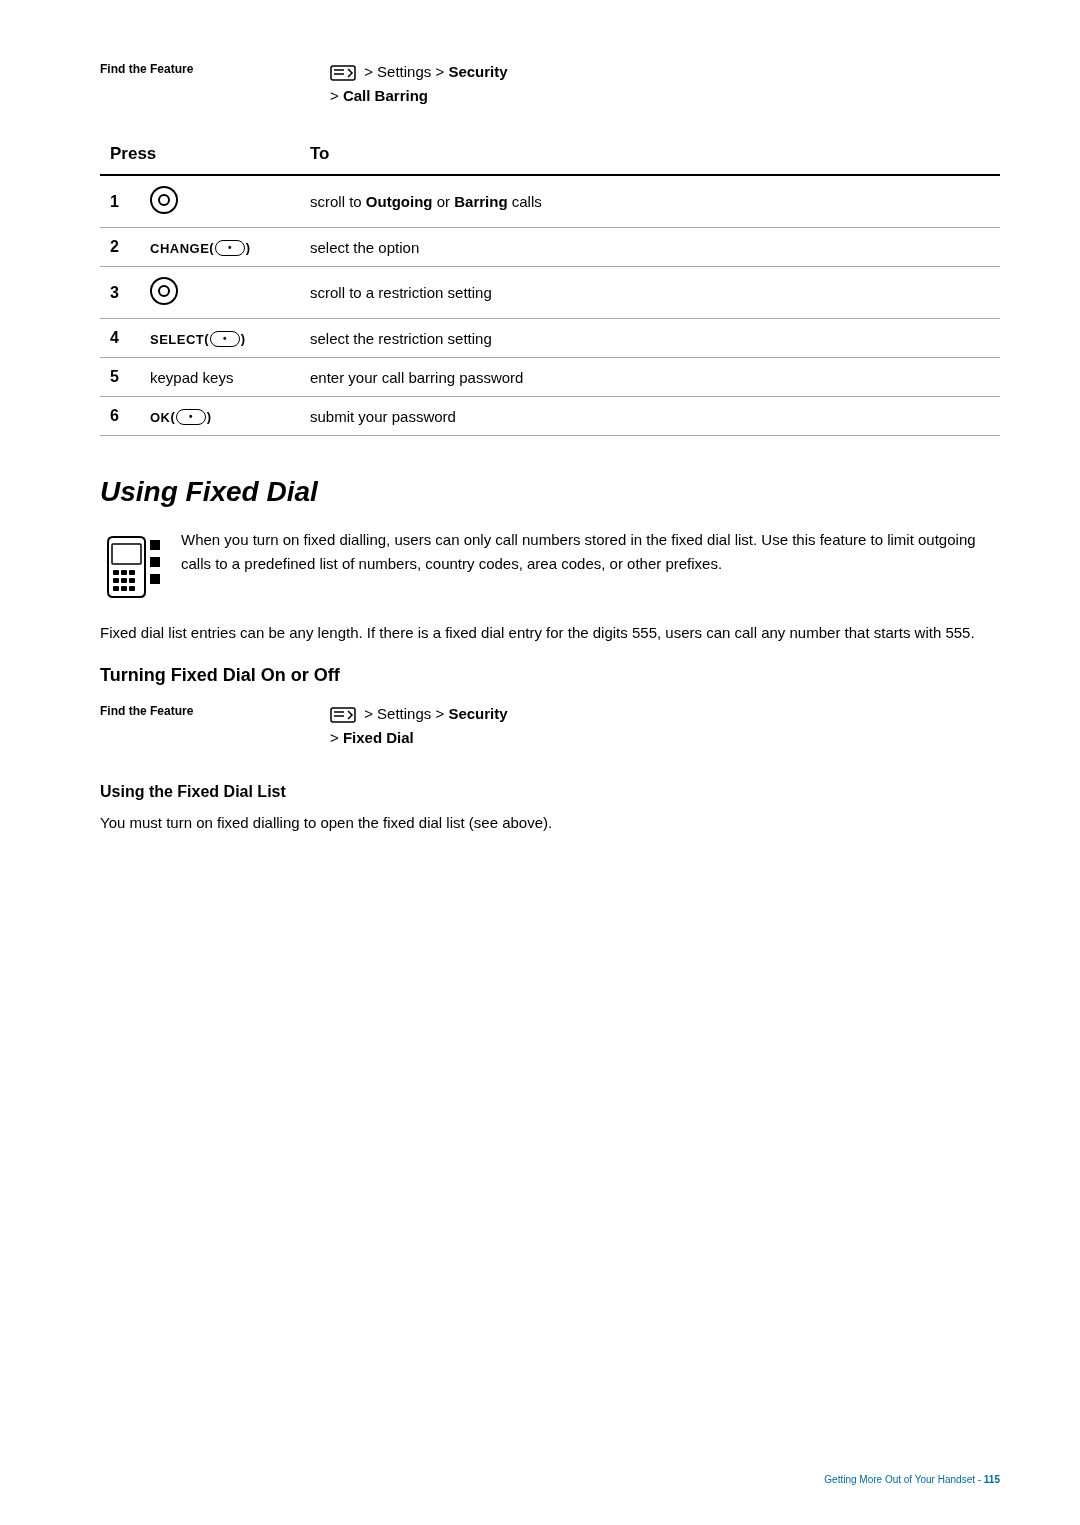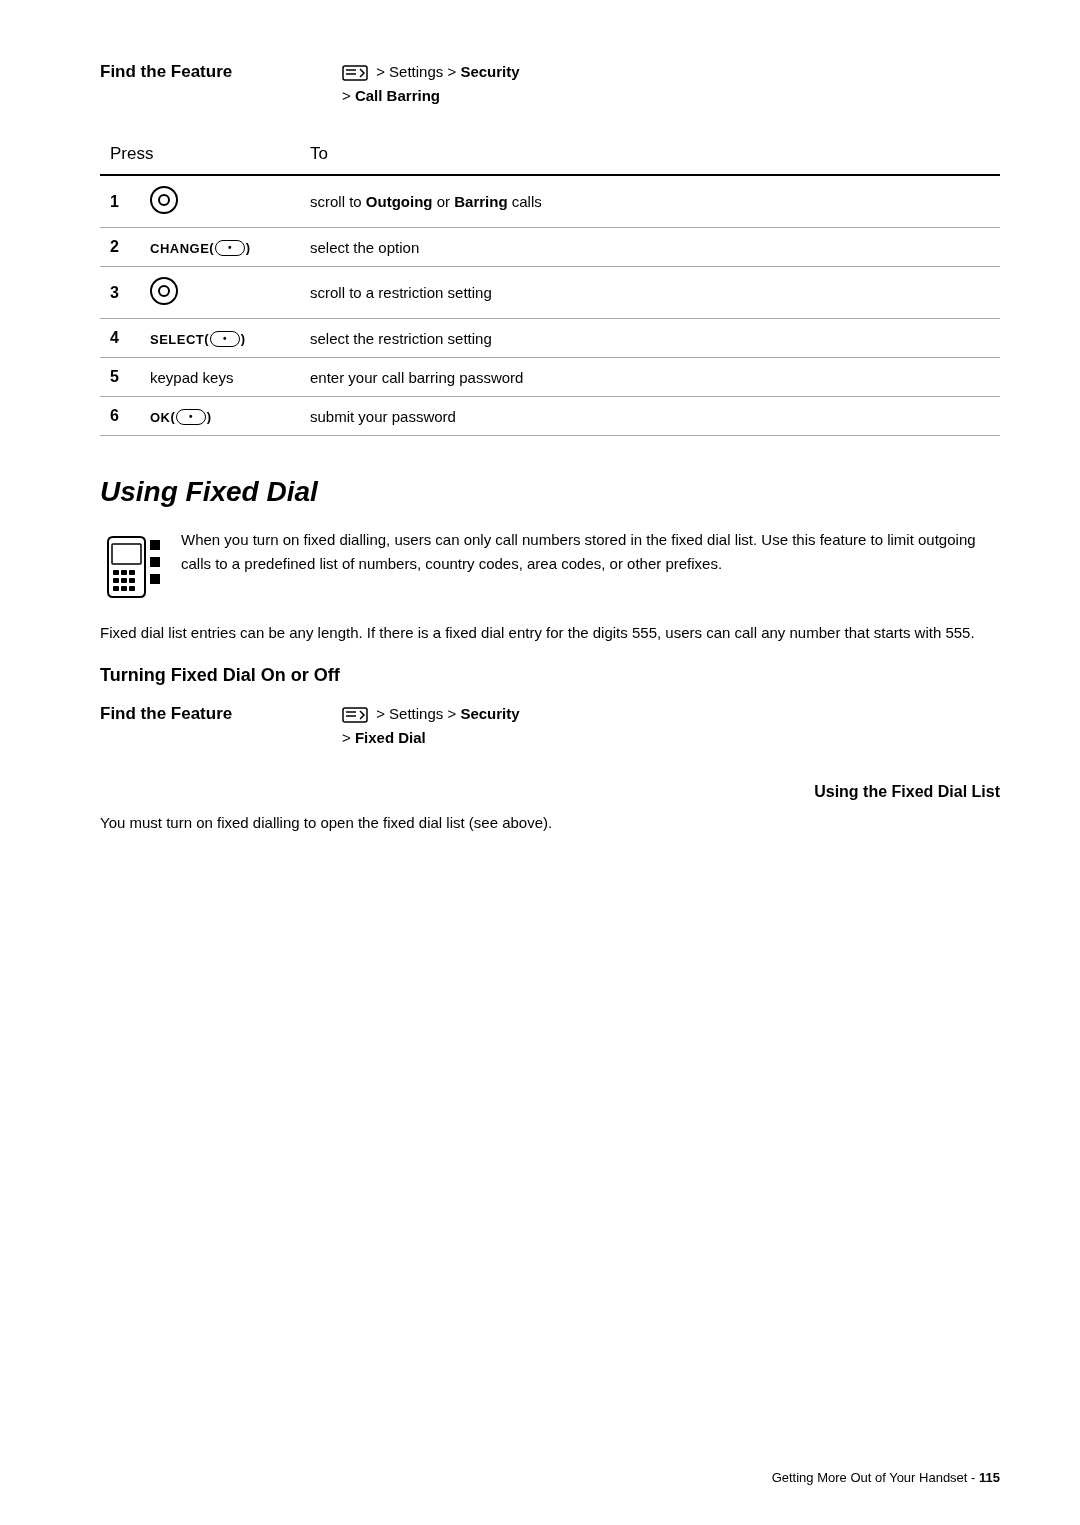--- a/index.html
+++ b/index.html
@@ -16,44 +16,43 @@
 
     
     .find-feature-row {
       display: flex;
       align-items: flex-start;
       margin-bottom: 30px;
     }
 
     .find-feature-label {
       font-weight: bold;
-      font-size: 17px;
+      font-size: 12px;
       min-width: 230px;
       padding-top: 2px;
     }
 
     .find-feature-path {
       font-size: 15px;
       line-height: 1.6;
-      margin-left: 12px;
     }
 
     .path-bold {
       font-weight: bold;
     }
 
     
     .press-table {
       width: 100%;
       border-collapse: collapse;
       margin-bottom: 40px;
     }
 
     .press-table thead tr th {
-      font-weight: normal;
+      font-weight: bold;
       font-size: 17px;
       padding: 6px 10px 10px 10px;
       text-align: left;
       border-bottom: 2px solid #000;
     }
 
     .press-table thead tr th:first-child {
       width: 180px;
     }
 
@@ -148,30 +147,29 @@
       font-size: 18px;
       margin-bottom: 16px;
       margin-top: 10px;
     }
 
     .subsection-title-sm {
       font-weight: bold;
       font-size: 16px;
       margin-bottom: 10px;
       margin-top: 33px;
-      text-align: right;
     }
 
     
     .page-footer {
       position: fixed;
       bottom: 40px;
       right: 80px;
-      font-size: 13px;
-      color: #000000;
+      font-size: 10px;
+      color: #0369a1;
     }
 
     .page-number-bold {
       font-weight: bold;
     }
 
     
     .softkey-visual {
       display: inline-flex;
       align-items: flex-end;

